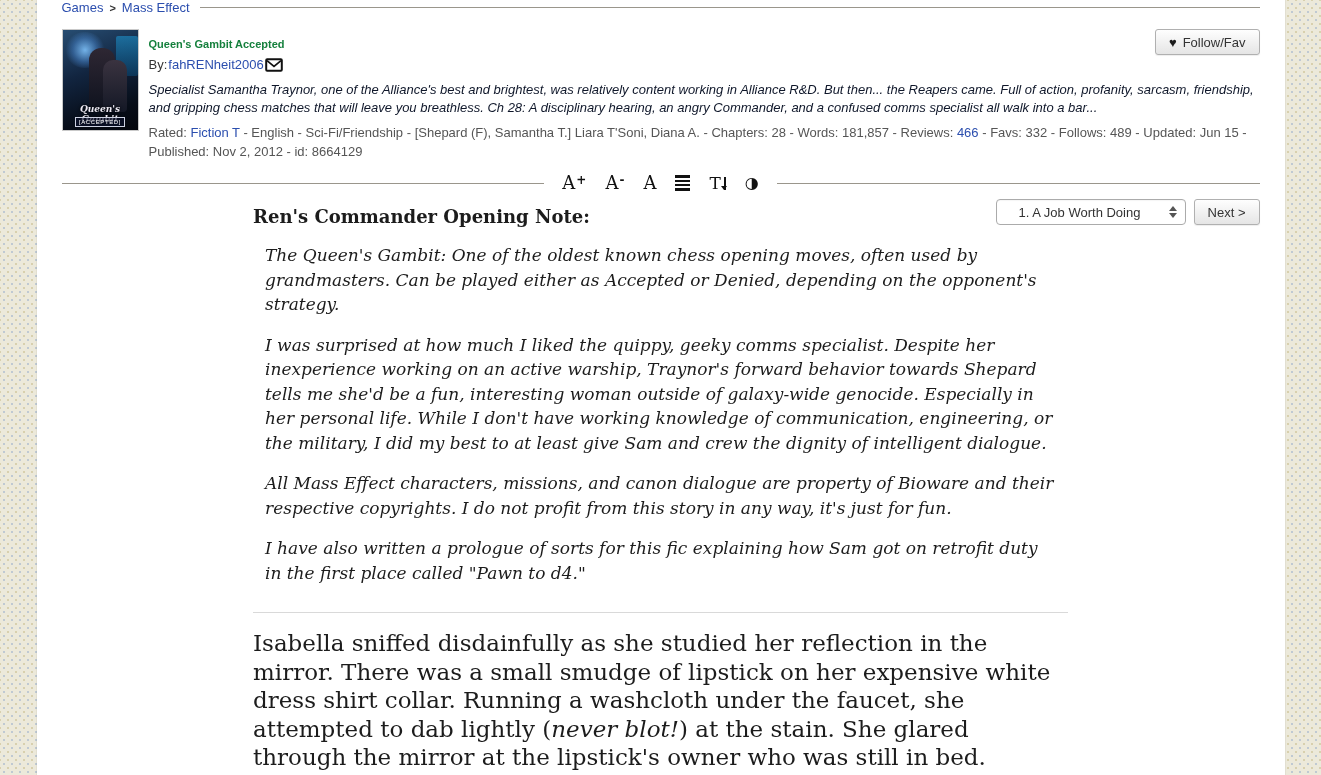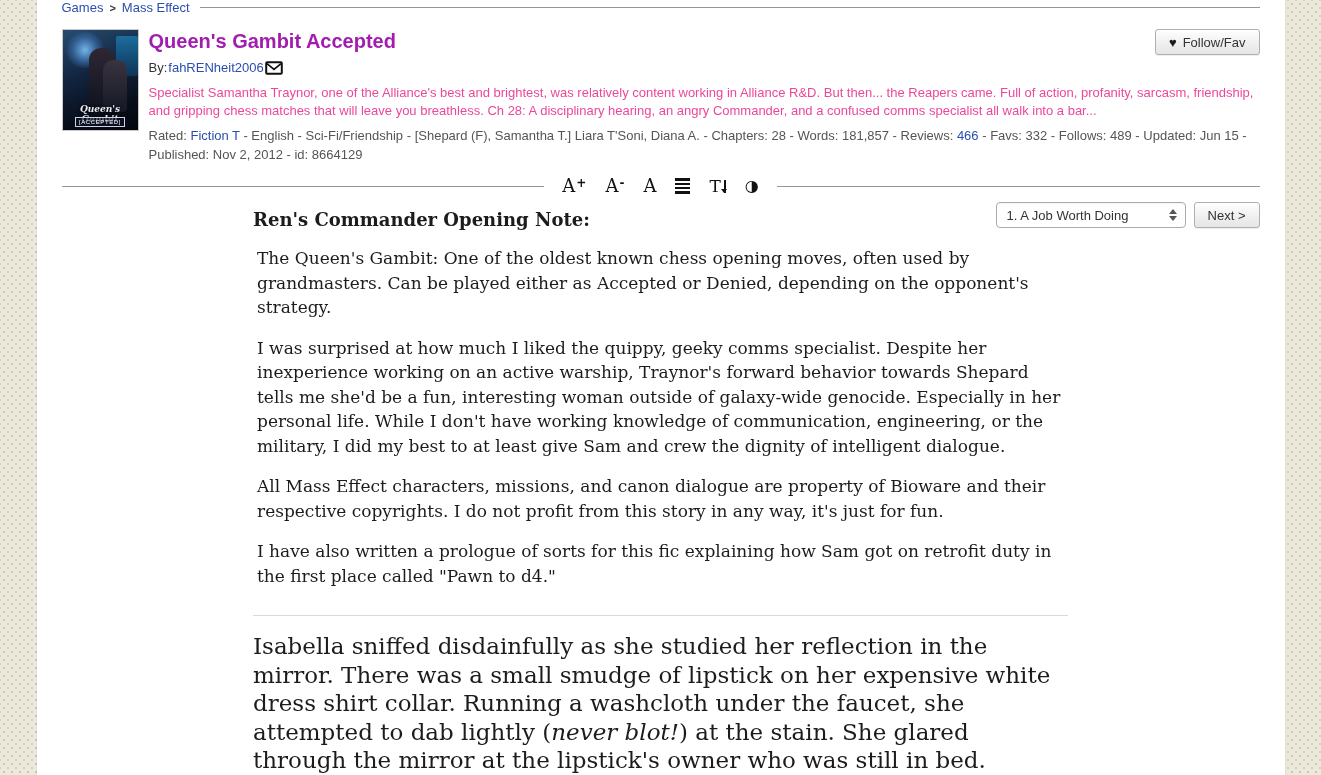--- a/index.html
+++ b/index.html
@@ -39,23 +39,23 @@
   .cover .fig2{position:absolute;left:40px;top:30px;width:24px;height:52px;border-radius:10px 10px 4px 4px;
     background:linear-gradient(#3a3340,#141826);}
   .cover .deck{position:absolute;right:0;top:6px;width:22px;height:40px;background:linear-gradient(#1d9ad6,#0c4a77);opacity:.55;border-radius:2px;}
   .cover-script{position:absolute;bottom:6px;width:100%;text-align:center;color:#ece9f2;
     font-family:"DejaVu Serif",serif;font-style:italic;font-weight:bold;font-size:9px;text-shadow:0 0 3px #000;}
   .cover-sub{position:absolute;bottom:3px;left:50%;transform:translateX(-50%);
     font-size:6px;line-height:8px;color:#fff;border:1px solid #cdd2e2;padding:0 3px;letter-spacing:.6px;
     background:rgba(12,18,44,.65);white-space:nowrap;}
 
   .header-text{flex:1;margin-left:10px;min-width:0;}
-  .title{font-size:20px;font-weight:bold;color:#a21caf;margin-top:1px;}
+  .title{font-size:11px;font-weight:bold;color:#15803d;margin-top:9px;}
   .byline{font-size:13px;color:#333;margin-top:7px;display:flex;align-items:center;gap:1px;}
-  .desc{font-size:13px;color:#ec4899;line-height:18px;margin-top:9px;}
+  .desc{font-size:13px;color:#0f172a;line-height:18px;margin-top:9px;font-style:italic;}
   .meta{font-size:13px;color:#555;line-height:19px;margin-top:6px;}
 
   .btn{
     display:inline-flex;align-items:center;justify-content:center;gap:6px;
     height:26px;padding:0 13px;font-size:13px;color:#333;
     background:linear-gradient(#fefefe,#e5e5e5);
     border:1px solid #b0b0b0;border-radius:3px;
     box-shadow:0 1px 1px rgba(0,0,0,.07);cursor:pointer;
     font-family:inherit;white-space:nowrap;
   }
@@ -75,33 +75,33 @@
   .tchar{font-family:"DejaVu Serif",serif;font-size:17px;}
   .cursorbar{display:inline-block;width:2px;height:13px;background:#111;margin-left:3px;position:relative;}
   .cursorbar:after{content:"";position:absolute;bottom:0;left:-3px;
     border-top:4px solid #111;border-left:3px solid transparent;border-right:3px solid transparent;}
   .contrast{font-family:"DejaVu Sans",sans-serif;font-size:16px;}
 
   
   .chapter-nav{float:right;margin:7px 25px 0 0;display:flex;gap:8px;}
   .select{
     display:inline-flex;align-items:center;justify-content:space-between;
-    width:190px;height:26px;box-sizing:border-box;padding:0 8px 0 10px;
+    width:190px;height:26px;box-sizing:border-box;padding:0 8px 0 22px;
     background:#fff;border:1px solid #ababab;border-radius:4px;
     font-size:13px;color:#333;cursor:pointer;box-shadow:inset 0 1px 1px rgba(0,0,0,.04);
   }
   .stepper{display:inline-flex;flex-direction:column;gap:2px;align-items:center;}
   .stepper .up{width:0;height:0;border-left:4px solid transparent;border-right:4px solid transparent;border-bottom:5px solid #555;}
   .stepper .down{width:0;height:0;border-left:4px solid transparent;border-right:4px solid transparent;border-top:5px solid #555;}
 
   
   .story-body{width:815px;margin:14px auto 0;color:#1c1c1c;
     font-family:"DejaVu Serif","Liberation Serif",serif;}
   .note-heading{font-size:18px;font-weight:bold;margin-top:4px;}
-  p.note{font-size:17px;line-height:24.5px;margin:16px 4px;}
+  p.note{font-style:italic;font-size:17px;line-height:24.5px;margin:16px 12px;}
   p.para{font-size:23px;line-height:28.5px;margin:16px 0;}
   hr.story-divider{border:0;border-top:1px solid #d9d9d9;margin:27px 0 10px;}
 </style>
 </head>
 <body>
 
 <div class="page">
   <div class="pad">
 
     <div class="crumb-row">

